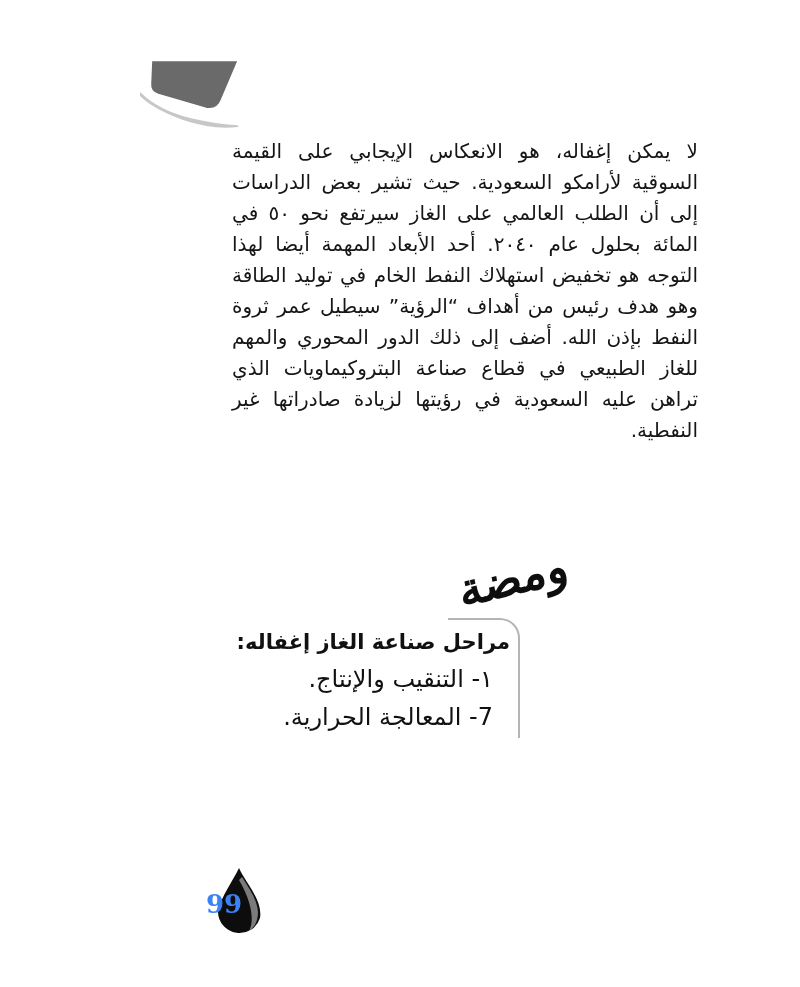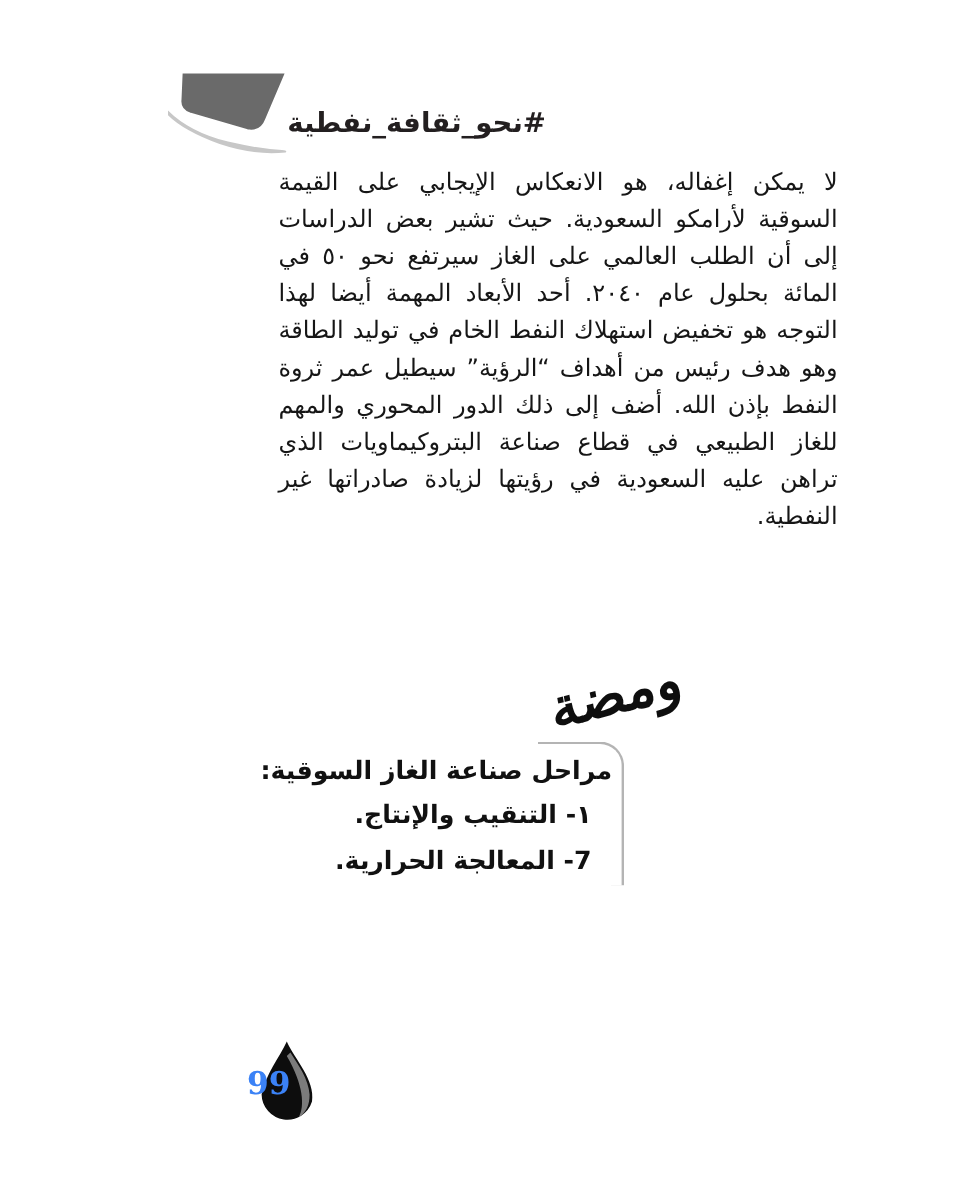--- a/index.html
+++ b/index.html
@@ -37,21 +37,21 @@
   .list-title{
     position:absolute;right:290px;top:628px;
     direction:rtl;white-space:nowrap;
     font-weight:bold;font-size:21px;line-height:28px;color:#111;
   }
   .list-items{
     position:absolute;right:307px;top:666px;
     direction:rtl;text-align:right;
   }
   .list-item{
-    font-weight:bold;font-size:21px;line-height:26px;color:#111;
+    font-weight:normal;font-size:24px;line-height:26px;color:#111;
     margin-bottom:12px;white-space:nowrap;
   }
   
   .drop-wrap{position:absolute;left:212px;top:866px;width:54px;height:76px;}
   .page-num{
     position:absolute;left:197px;top:892px;width:54px;
     text-align:center;color:#3b82f6;
     font-family:"DejaVu Serif",serif;font-weight:bold;font-size:26px;line-height:24px;
   }
 </style>
@@ -61,29 +61,28 @@
 <div class="canvas">
 
   <svg class="corner-graphic" width="140" height="92" viewBox="0 0 140 92" aria-hidden="true">
 
     <path d="M12,44 Q30,62 62,70 Q88,76 107,77 Q112,77.5 110,79
              Q85,82 55,72 Q25,61 12,48 Z" fill="#c7c7c7"></path>
 
     <path d="M23,12 L111,12 L94,52 Q90,63 78,61 L30,47 Q21,44 22,35 Z" fill="#6a6a6a" stroke="#ffffff" stroke-width="2.5"></path>
   </svg>
 
-  <div class="hashtag">#نحو_ثقافة_نفطية</div>
 
   <div class="body-par">لا يمكن إغفاله، هو الانعكاس الإيجابي على القيمة السوقية لأرامكو السعودية. حيث تشير بعض الدراسات إلى أن الطلب العالمي على الغاز سيرتفع نحو ٥٠ في المائة بحلول عام ٢٠٤٠. أحد الأبعاد المهمة أيضا لهذا التوجه هو تخفيض استهلاك النفط الخام في توليد الطاقة وهو هدف رئيس من أهداف “الرؤية” سيطيل عمر ثروة النفط بإذن الله. أضف إلى ذلك الدور المحوري والمهم للغاز الطبيعي في قطاع صناعة البتروكيماويات الذي تراهن عليه السعودية في رؤيتها لزيادة صادراتها غير النفطية.</div>
 
   <div class="wamdah">ومضة</div>
 
   <div class="callout-bracket"></div>
 
-  <div class="list-title">مراحل صناعة الغاز السوقية:</div>
+  <div class="list-title">مراحل صناعة الغاز إغفاله:</div>
 
   <div class="list-items">
     <div class="list-item">١- التنقيب والإنتاج.</div>
     <div class="list-item">7- المعالجة الحرارية.</div>
   </div>
 
   <svg class="drop-wrap" viewBox="0 0 54 76" aria-hidden="true">
     <path d="M27,2 C21,15 9,30 6,46 A21.5,21.5 0 0 0 48,52 C51,34 33,16 27,2 Z" fill="#0d0d0d"></path>
     <path d="M30,11 C37,22 45,33 46,46 C46,55 43,61 37,65
              C42,56 41,38 27,14 Z" fill="#8f8f8f" opacity="0.85"></path>

